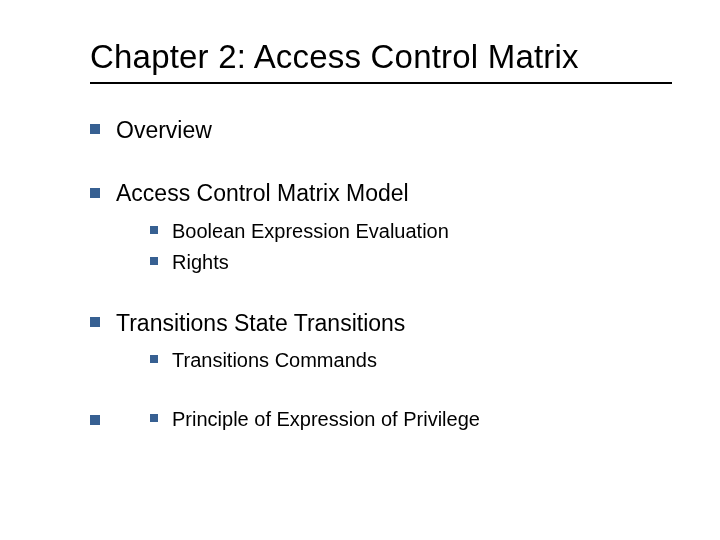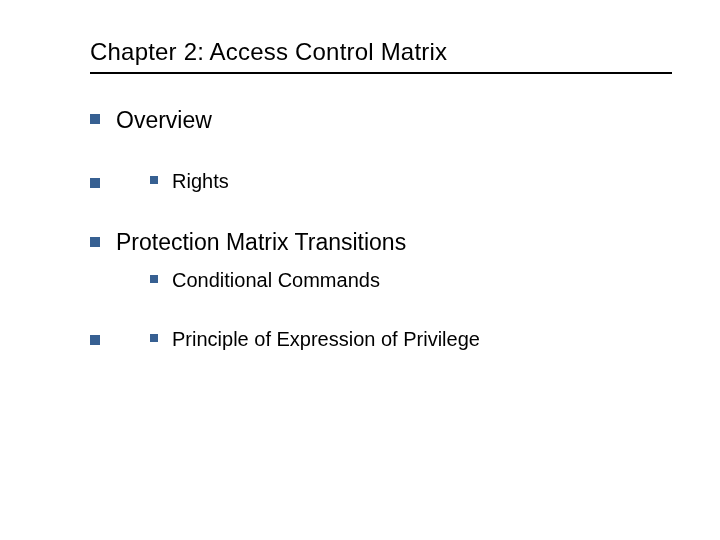--- a/index.html
+++ b/index.html
@@ -11,21 +11,21 @@
     font-family: Verdana, Geneva, sans-serif;
     color: #000000;
   }
   .slide {
     box-sizing: border-box;
     width: 720px;
     height: 540px;
     padding: 38px 48px 0 90px;
   }
   .title {
-    font-size: 24px;
+    font-size: 33px;
     font-weight: 400;
     margin: 0 0 6px 0;
     letter-spacing: 0.2px;
   }
   .rule {
     border: none;
     border-top: 2px solid #000;
     margin: 4px 0 20px 0;
     width: 100%;
   }
@@ -80,32 +80,36 @@
   <h1 class="title">Chapter 2: Access Control Matrix</h1>
   <hr class="rule">
 
   <ul class="top">
 
     <li>
       <span>Overview</span>
     </li>
 
     <li>
+      <span>Access Control Matrix Model</span>
       <ul class="sub">
+        <li>
+          <span>Boolean Expression Evaluation</span>
+        </li>
         <li>
           <span>Rights</span>
         </li>
       </ul>
     </li>
 
     <li>
-      <span>Protection Matrix Transitions</span>
+      <span>Transitions State Transitions</span>
       <ul class="sub">
         <li>
-          <span>Conditional Commands</span>
+          <span>Transitions Commands</span>
         </li>
       </ul>
     </li>
 
     <li>
       <ul class="sub">
         <li>
           <span>Principle of Expression of Privilege</span>
         </li>
       </ul>

